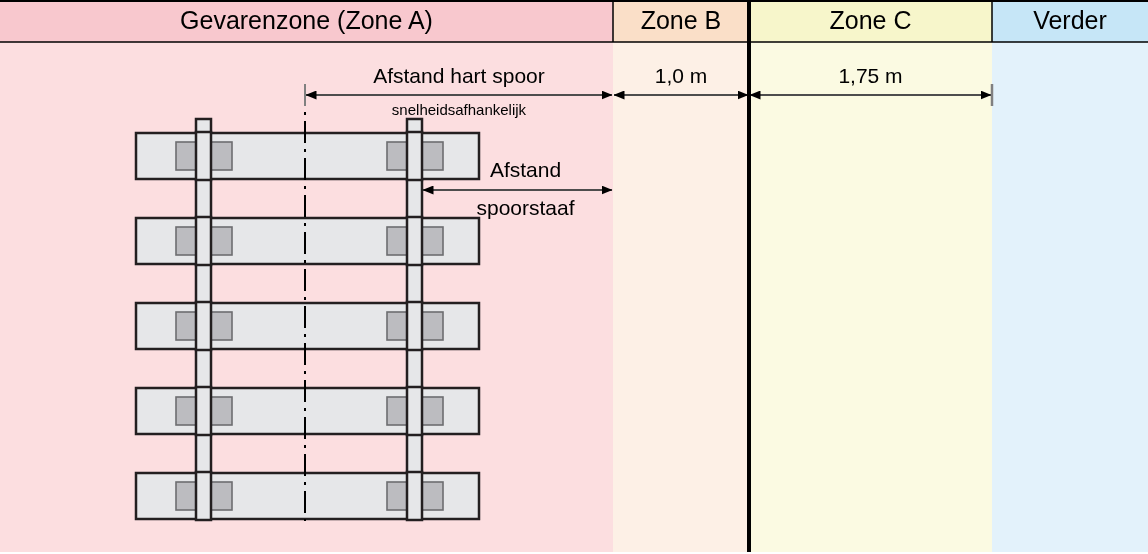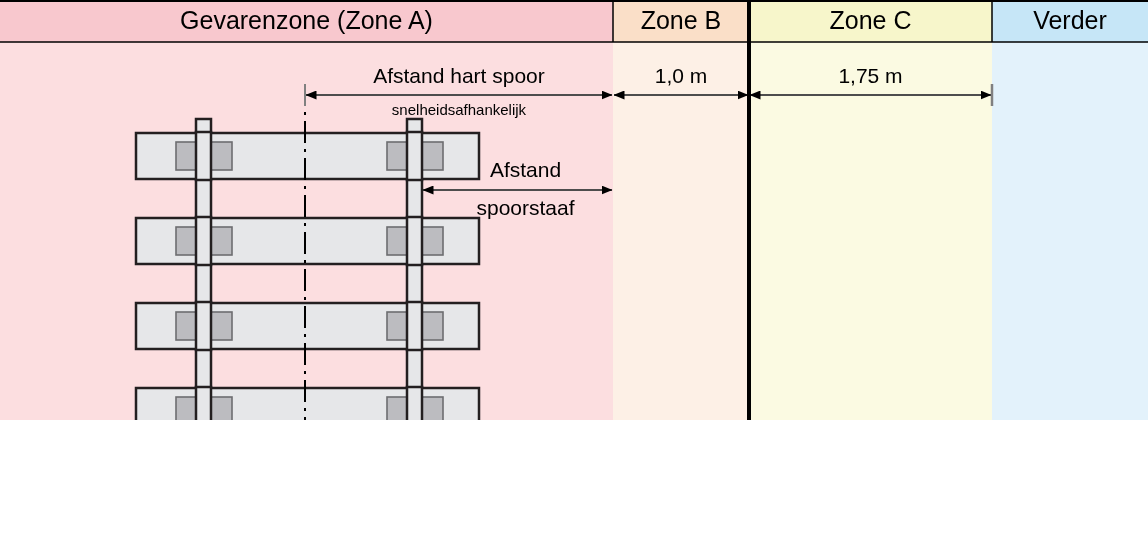--- a/index.html
+++ b/index.html
@@ -1,17 +1,17 @@
 <!DOCTYPE html>
 <html><head>
 <meta charset="utf-8">
 <style>
   html,body{margin:0;padding:0;background:#fff;}
   body{font-family:"Liberation Sans",sans-serif;}
-  #stage{position:relative;width:1148px;height:420px;overflow:hidden;background:#fff;}
+  #stage{position:relative;width:1148px;height:552px;overflow:hidden;background:#fff;}
   svg{display:block;}
   .zone-label{font-size:25px;fill:#000;text-anchor:middle;dominant-baseline:middle;}
   .dim-main{font-size:21px;fill:#000;text-anchor:middle;}
   .dim-sub{font-size:15px;fill:#000;text-anchor:middle;}
   .dim-meas{font-size:21px;fill:#000;text-anchor:middle;}
 </style>
 </head>
 <body>
 
 <div id="stage">

